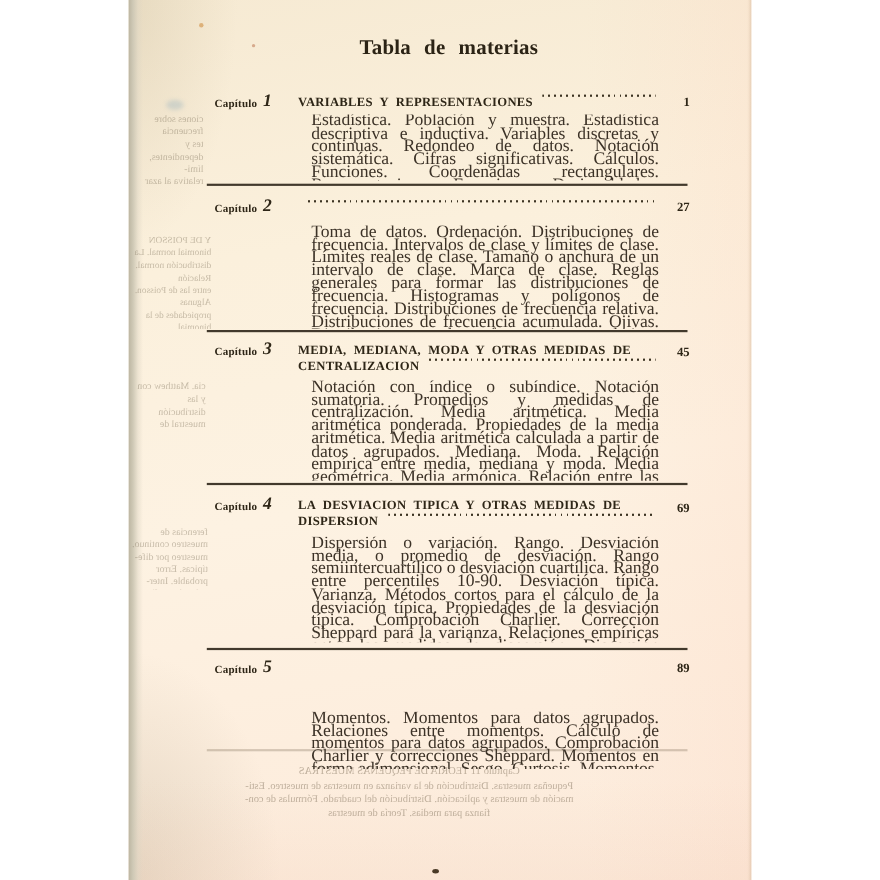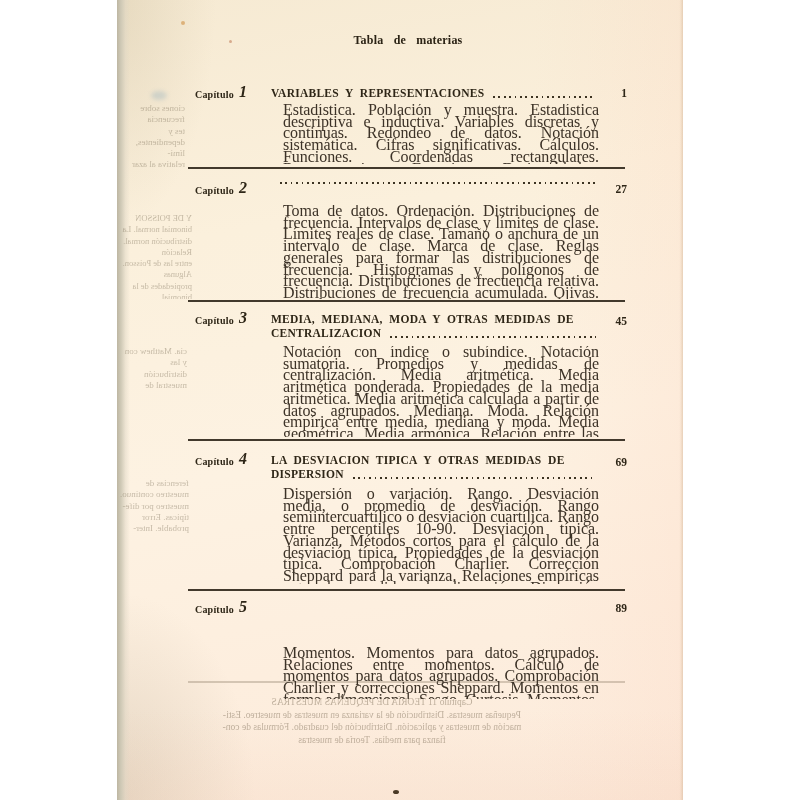--- a/index.html
+++ b/index.html
@@ -26,33 +26,33 @@
   .shade-lb { position:absolute; left:0; bottom:0; width:140px; height:210px;
     background:radial-gradient(ellipse at 0% 100%,rgba(172,160,132,.3),transparent 70%); }
   .shade-r  { position:absolute; right:0; top:0; bottom:0; width:150px;
     background:linear-gradient(to left,rgba(253,210,190,.22),transparent); }
   .shade-b  { position:absolute; left:0; right:0; bottom:0; height:90px;
     background:linear-gradient(to top,rgba(240,200,175,.18),transparent); }
 
   
   .toc-title {
     position:absolute; top:33px; left:0; width:566px; padding-left:16px; box-sizing:border-box;
-    text-align:center; font-size:12px; font-weight:700; color:#2b2315;
+    text-align:center; font-size:19px; font-weight:700; color:#2b2315;
     word-spacing:7px; letter-spacing:.2px;
   }
 
   
   .head { position:absolute; left:0; width:566px; height:14px; line-height:14px; }
   .h2line { height:28px; }
   .cap-label { position:absolute; left:78px; top:2.5px; font-weight:700; font-size:10px;
     letter-spacing:.2px; color:#2e2617; line-height:11px; }
   .cap-num { position:absolute; left:122px; top:-3.5px; font-style:italic; font-weight:700;
     font-size:16px; color:#2e2617; line-height:18px; }
   .title-l1 { position:absolute; left:154px; top:0; }
-  .title-line { position:absolute; left:154px; top:0; width:329px; display:flex; align-items:flex-end; }
+  .title-line { position:absolute; left:154px; top:0; width:329px; display:flex; align-items:flex-start; }
   .h2line .title-line { top:14px; }
   .t { font-weight:700; font-size:11.5px; letter-spacing:.25px; word-spacing:3.5px;
     white-space:nowrap; color:#2e2617; }
   .leader { flex:1; height:2px; margin:0 4px 2.5px 9px;
     background-image:repeating-linear-gradient(to right,#3c3322 0,#3c3322 1.7px,transparent 1.7px,transparent 5.4px); }
   .pagenum { position:absolute; left:482px; top:0; width:28px; text-align:right;
     font-weight:700; font-size:11.5px; color:#2e2617; }
   .h2line .pagenum { top:2px; }
 
   

